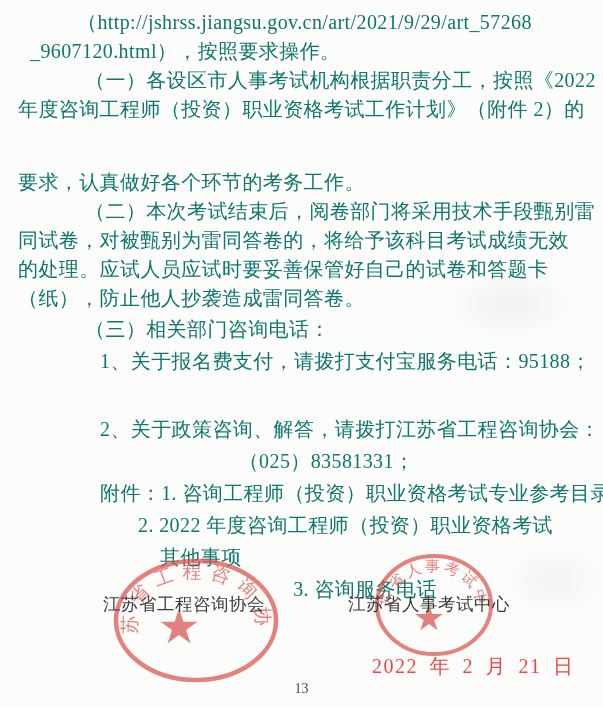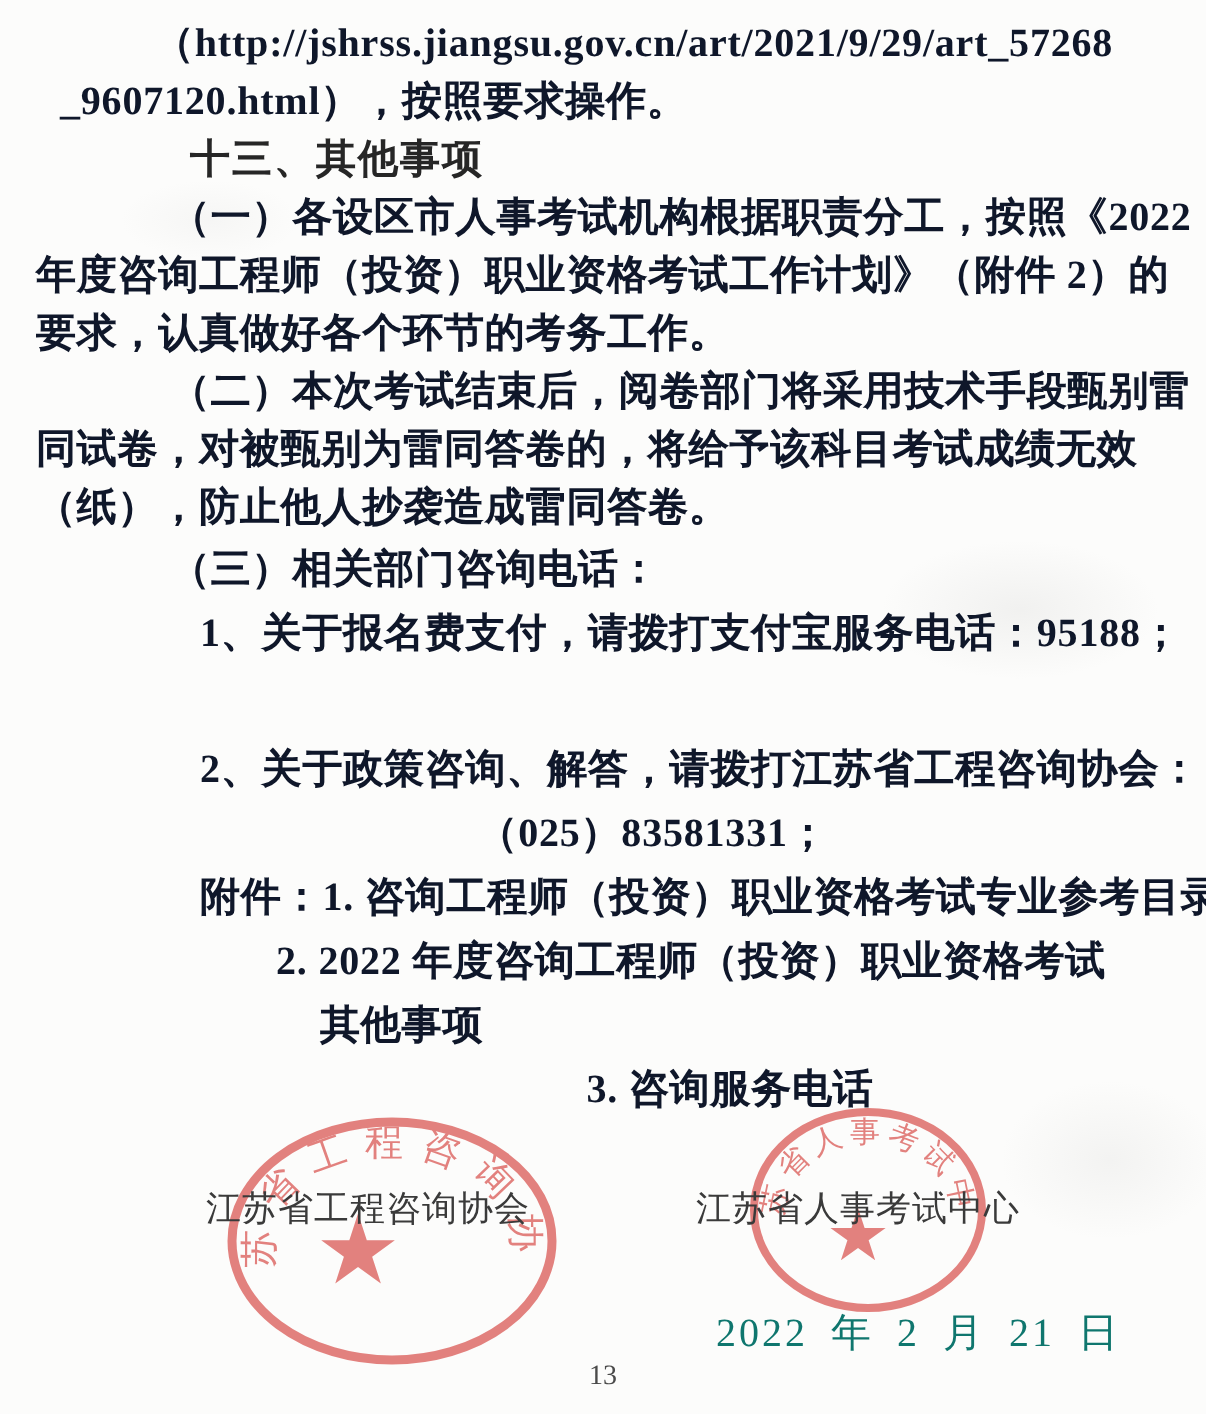--- a/index.html
+++ b/index.html
@@ -25,41 +25,40 @@
   .sm3{left:60px;top:90px;width:90px;height:40px;
        background:radial-gradient(ellipse at center, rgba(200,200,198,.12), rgba(200,200,198,0) 70%);}
 
   .doc-body{
     position:absolute;left:18px;top:8px;width:570px;
   }
   .doc-line{
     font-size:20px;
     letter-spacing:.4px;
     white-space:nowrap;
-    color:#0f172a;
-    font-weight:bold;
+    color:#0f766e;
   }
   .lh-a{height:29px;line-height:29px;}
   .lh-b{height:32px;line-height:32px;}
   .bold{font-weight:700;letter-spacing:1px;color:#262626;}
 
   .sig-org{
     position:absolute;
     font-size:17.5px;
     letter-spacing:.5px;
     color:#3a3a3a;
     white-space:nowrap;
     z-index:3;
   }
   .sig-org.left{left:103px;top:592px;}
   .sig-org.right{left:348px;top:592px;}
   .sig-date{
-    position:absolute;left:358px;top:653px;
+    position:absolute;left:372px;top:653px;
     font-size:20px;letter-spacing:1.5px;word-spacing:5px;
-    color:#0f766e;white-space:nowrap;z-index:3;
+    color:#ef4444;white-space:nowrap;z-index:3;
   }
   .page-number{
     position:absolute;left:0;top:681px;width:603px;
     text-align:center;font-size:14px;color:#4a4a4a;
   }
   .seal{position:absolute;z-index:2;pointer-events:none;}
   .seal-left{left:112px;top:557px;width:168px;height:127px;}
   .seal-right{left:374px;top:553px;width:120px;height:104px;}
   .seal svg{display:block;width:100%;height:100%;}
 </style>
@@ -68,26 +67,26 @@
 
 <div class="page">
 
   <div class="smudge sm1"></div>
   <div class="smudge sm2"></div>
   <div class="smudge sm3"></div>
 
   <div class="doc-body">
       <div class="doc-line lh-a" style="padding-left: 59px;">（http://jshrss.jiangsu.gov.cn/art/2021/9/29/art_57268</div>
       <div class="doc-line lh-a" style="padding-left: 12px;">_9607120.html），按照要求操作。</div>
-      <div class="doc-line lh-a bold" style="padding-left: 77px;">十三、其他事项</div>
       <div class="doc-line lh-a" style="padding-left: 67px;">（一）各设区市人事考试机构根据职责分工，按照《2022</div>
       <div class="doc-line lh-a" style="padding-left: 0px;">年度咨询工程师（投资）职业资格考试工作计划》（附件 2）的</div>
-      <div class="doc-line lh-a" style="padding-left: 0px;">要求，认真做好各个环节的考务工作。</div>
+      <div class="doc-line lh-a" style="padding-left: 0px; margin-top: 44px;">要求，认真做好各个环节的考务工作。</div>
       <div class="doc-line lh-a" style="padding-left: 67px;">（二）本次考试结束后，阅卷部门将采用技术手段甄别雷</div>
       <div class="doc-line lh-a" style="padding-left: 0px;">同试卷，对被甄别为雷同答卷的，将给予该科目考试成绩无效</div>
+      <div class="doc-line lh-a" style="padding-left: 0px;">的处理。应试人员应试时要妥善保管好自己的试卷和答题卡</div>
       <div class="doc-line lh-a" style="padding-left: 0px;">（纸），防止他人抄袭造成雷同答卷。</div>
       <div class="doc-line lh-b" style="padding-left: 67px;">（三）相关部门咨询电话：</div>
       <div class="doc-line lh-b" style="padding-left: 82px;">1、关于报名费支付，请拨打支付宝服务电话：95188；</div>
       <div class="doc-line lh-b" style="padding-left: 82px; margin-top: 36px;">2、关于政策咨询、解答，请拨打江苏省工程咨询协会：</div>
       <div class="doc-line lh-b" style="padding-left: 47px; text-align: center;">（025）83581331；</div>
       <div class="doc-line lh-b" style="padding-left: 82px;">附件：1. 咨询工程师（投资）职业资格考试专业参考目录</div>
       <div class="doc-line lh-b" style="padding-left: 120px;">2. 2022 年度咨询工程师（投资）职业资格考试</div>
       <div class="doc-line lh-b" style="padding-left: 142px;">其他事项</div>
       <div class="doc-line lh-b" style="padding-left: 124px; text-align: center;">3. 咨询服务电话</div>
     </div>

